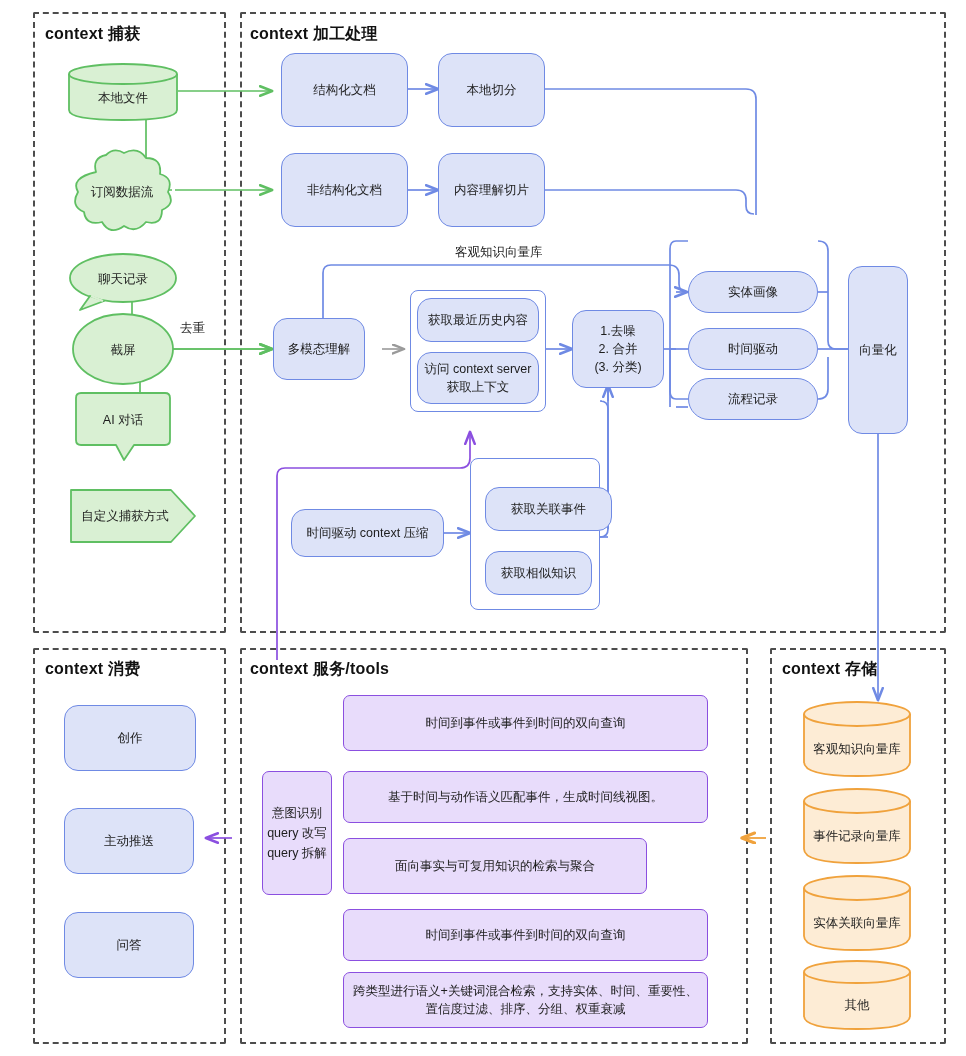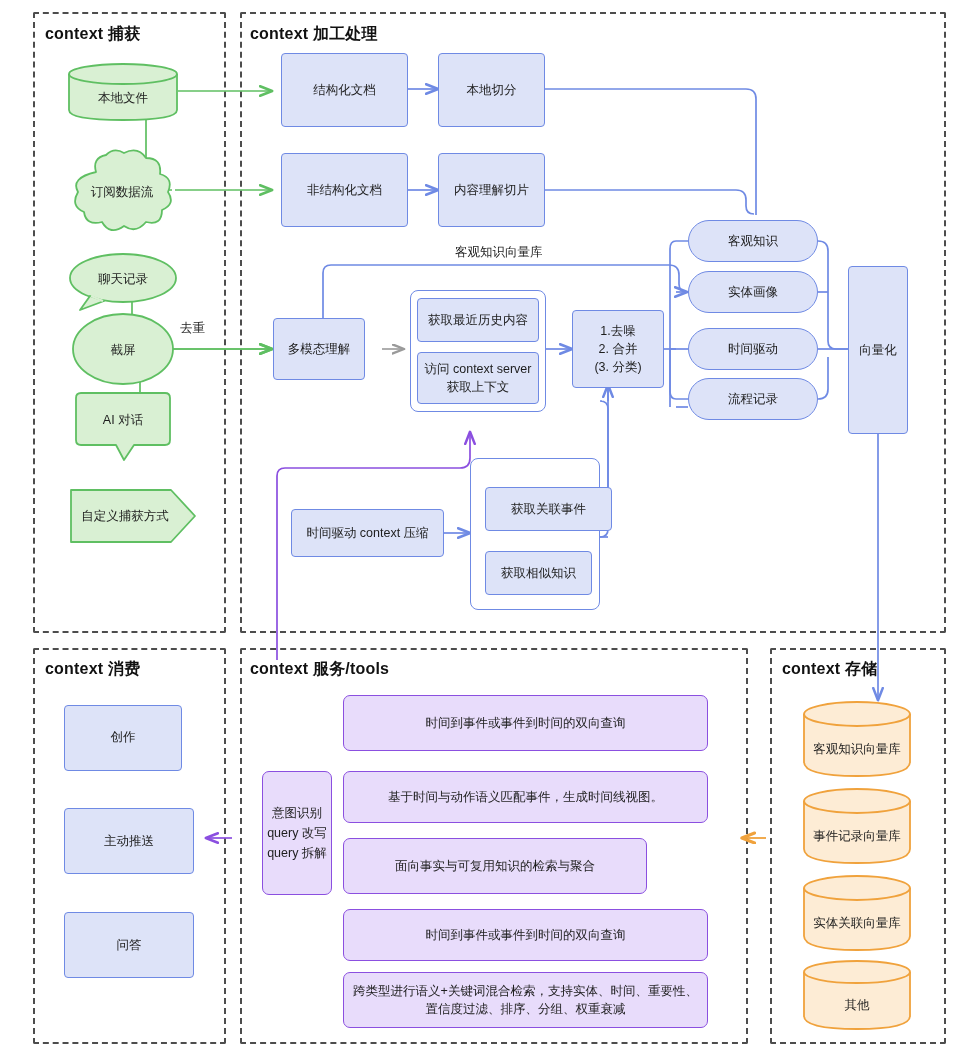--- a/index.html
+++ b/index.html
@@ -7,21 +7,21 @@
        font-family:"Liberation Sans","DejaVu Sans",sans-serif;color:#222;}
   #root{position:absolute;left:0;top:0;width:966px;height:1056px;}
 
   .grp{position:absolute;border:2px dashed #4d4d4d;border-radius:2px;box-sizing:border-box;}
   .grp-title{position:absolute;font-weight:bold;font-size:16px;color:#111;letter-spacing:.2px;white-space:nowrap;}
 
   .node{position:absolute;box-sizing:border-box;display:flex;align-items:center;justify-content:center;
         text-align:center;font-size:12.5px;line-height:1.45;}
 
   
-  .blue{background:#dde3f8;border:1.6px solid #6f8ae4;border-radius:4px;color:#1d1d1d;}
+  .blue{background:#dde3f8;border:1.6px solid #6f8ae4;border-radius:14px;color:#1d1d1d;}
   .blue-pill{background:#dde3f8;border:1.6px solid #6f8ae4;border-radius:24px;color:#1d1d1d;}
   .blue-open{background:#ffffff;border:1.6px solid #6f8ae4;border-radius:8px;}
   
   .purple{background:#e8dcfb;border:1.8px solid #8b4fe0;border-radius:7px;color:#1d1d1d;}
   
   .orange-label{position:absolute;width:100%;text-align:center;font-size:12.5px;color:#1d1d1d;}
 
   .cyl-wrap{position:absolute;}
   .edge-label{position:absolute;font-size:12.5px;color:#1d1d1d;background:#fff;padding:0 3px;white-space:nowrap;}
 
@@ -199,34 +199,33 @@
     <span>访问 context server</span>
     <span>获取上下文</span>
   </div>
 
   <div class="node blue" style="left:572px;top:310px;width:92px;height:78px;flex-direction:column;">
     <span>1.去噪</span>
     <span>2. 合并</span>
     <span>(3. 分类)</span>
   </div>
 
-  <div class="node blue-pill" style="left:688px;top:220px;width:130px;height:42px;">客观知识</div>
   <div class="node blue-pill" style="left:688px;top:271px;width:130px;height:42px;">实体画像</div>
   <div class="node blue-pill" style="left:688px;top:328px;width:130px;height:42px;">时间驱动</div>
   <div class="node blue-pill" style="left:688px;top:378px;width:130px;height:42px;">流程记录</div>
 
   <div class="node blue" style="left:848px;top:266px;width:60px;height:168px;">向量化</div>
 
   <div class="node blue" style="left:291px;top:509px;width:153px;height:48px;">时间驱动 context 压缩</div>
 
   <div class="node blue-open" style="left:470px;top:458px;width:130px;height:152px;"></div>
   <div class="node blue" style="left:485px;top:487px;width:127px;height:44px;">获取关联事件</div>
   <div class="node blue" style="left:485px;top:551px;width:107px;height:44px;">获取相似知识</div>
 
-  <div class="node blue" style="left:64px;top:705px;width:118px;height:66px;font-family:Liberation Mono, monospace;">创作</div>
+  <div class="node blue" style="left:64px;top:705px;width:132px;height:66px;">创作</div>
   <div class="node blue" style="left:64px;top:808px;width:130px;height:66px;">主动推送</div>
   <div class="node blue" style="left:64px;top:912px;width:130px;height:66px;">问答</div>
 
   <div class="node purple" style="left:262px;top:771px;width:70px;height:124px;flex-direction:column;line-height:1.6;">
     <span>意图识别</span>
     <span>query 改写</span>
     <span>query 拆解</span>
   </div>
 
   <div class="node purple" style="left:343px;top:695px;width:365px;height:56px;">时间到事件或事件到时间的双向查询</div>

